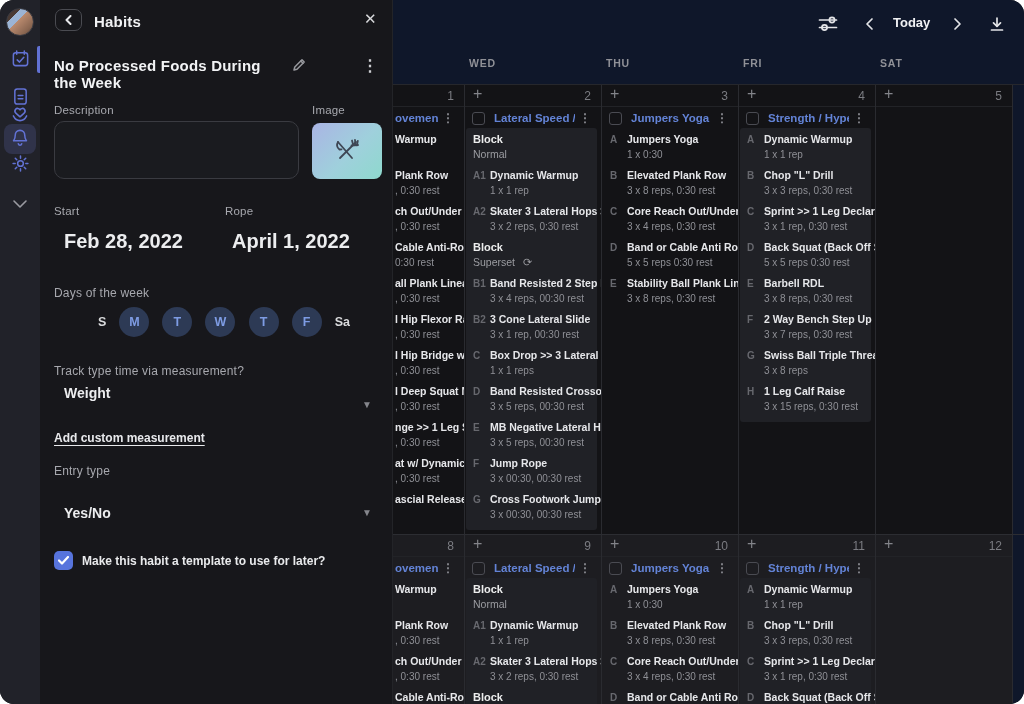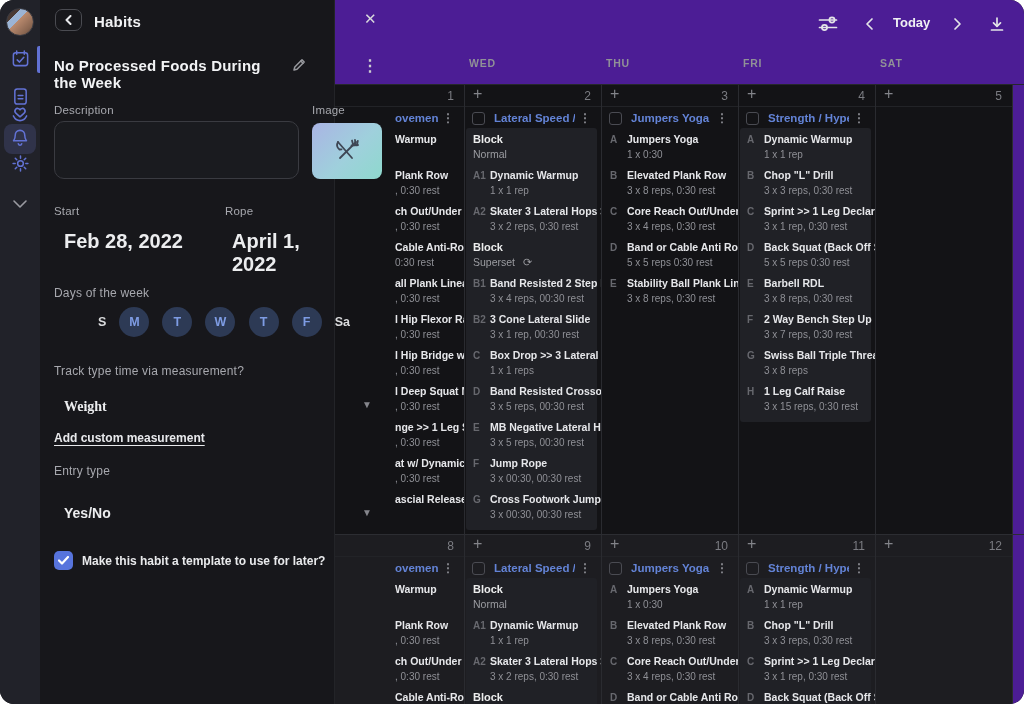--- a/index.html
+++ b/index.html
@@ -12,21 +12,21 @@
     background:linear-gradient(135deg,#4a3a33 0%,#4a3a33 26%,#9cb4d4 26%,#9cb4d4 44%,#b98a6e 44%,#8b6752 78%,#5a4337 100%);
     border:1px solid #3a3b42;}
   .nav-item{position:absolute;left:0;width:40px;height:30px;display:flex;align-items:center;justify-content:center;}
   .nav-item svg{stroke:#6272d4;fill:none;stroke-width:1.6;stroke-linecap:round;stroke-linejoin:round;}
   .nav-hl{position:absolute;left:4px;right:4px;top:0;bottom:0;background:#30334a;border-radius:8px;}
   .nav-item .ic{position:relative;}
   .active-bar{position:absolute;right:0;top:46px;width:3px;height:27px;background:#6272d4;border-radius:2px 0 0 2px;}
   .nav-chevron svg{stroke:#9a9ba1;}
 
   
-  .panel{position:absolute;left:40px;top:0;bottom:0;width:295px;background:#17171b;z-index:30;border-right:1px solid #232428;}
+  .panel{position:absolute;left:40px;top:0;bottom:0;width:353px;background:#17171b;z-index:30;border-right:1px solid #232428;}
   .p-abs{position:absolute;}
   .back-btn{left:15px;top:9px;width:27px;height:22px;border:1.5px solid #4a4b51;border-radius:7px;display:flex;align-items:center;justify-content:center;background:transparent;}
   .back-btn svg{stroke:#e8e9ec;stroke-width:2;fill:none;stroke-linecap:round;stroke-linejoin:round;}
   .panel-title{left:54px;top:13px;color:#f1f2f4;font-size:15px;font-weight:700;letter-spacing:.2px;}
   .close-x{left:324px;top:10px;color:#d8d9dc;font-size:15px;cursor:default;}
   .habit-title{left:14px;top:57px;color:#f2f3f5;font-size:15px;font-weight:700;letter-spacing:.2px;max-width:230px;}
   .pencil{left:252px;top:58px;}
   .pencil svg{stroke:#97989d;fill:none;stroke-width:1.5;stroke-linecap:round;stroke-linejoin:round;}
   .kebab{color:#cbccd0;font-size:15px;font-weight:700;letter-spacing:0;line-height:1;}
   .panel-kebab{left:322px;top:58px;font-size:16px;}
@@ -41,33 +41,33 @@
   .date-value{color:#ecedef;font-size:20px;font-weight:600;}
   .start-value{left:24px;top:230px;}
   .end-value{left:192px;top:230px;}
   .days-label{left:14px;top:286px;font-size:12px;}
   .days-row{left:58px;top:306px;width:252px;height:32px;display:flex;align-items:center;justify-content:space-between;}
   .day-pill{width:30px;height:30px;border-radius:50%;display:flex;align-items:center;justify-content:center;font-size:12.5px;font-weight:700;}
   .day-on{background:#2d3a55;color:#7e9ce4;}
   .day-off{background:transparent;color:#d9dadc;width:auto;}
   .track-label{left:14px;top:364px;font-size:12px;}
   .select-value{color:#ecedef;font-size:14px;font-weight:600;}
-  .weight-value{left:24px;top:399px;font-family:Liberation Serif, serif;}
+  .weight-value{left:24px;top:385px;}
   .select-chev{color:#85868c;font-size:10px;}
   .chev1{left:322px;top:399px;}
   .chev2{left:322px;top:507px;}
   .add-link{left:14px;top:431px;color:#e8e9ec;font-size:12px;font-weight:600;text-decoration:underline;text-underline-offset:3px;}
   .entry-label{left:14px;top:464px;font-size:12px;}
   .entry-value{left:24px;top:505px;}
   .tmpl-check{left:14px;top:551px;width:19px;height:19px;background:#5774dd;border-radius:5px;display:flex;align-items:center;justify-content:center;}
   .tmpl-check svg{stroke:#fff;stroke-width:2.2;fill:none;stroke-linecap:round;stroke-linejoin:round;}
   .tmpl-label{left:42px;top:554px;color:#e9eaec;font-size:12px;font-weight:600;}
 
   
-  .calendar{position:absolute;left:40px;top:0;right:0;bottom:0;background:#4c1d95;z-index:10;}
+  .calendar{position:absolute;left:40px;top:0;right:0;bottom:0;background:#0f172a;z-index:10;}
   .toolbar-ic{position:absolute;top:13px;display:flex;align-items:center;justify-content:center;width:22px;height:22px;}
   .toolbar-ic svg{stroke:#e3e4e7;fill:none;stroke-width:1.7;stroke-linecap:round;stroke-linejoin:round;}
   .today-btn{position:absolute;top:15px;left:853px;color:#f0f1f3;font-size:13px;font-weight:600;}
   .dow{position:absolute;top:57px;color:#909197;font-size:10.5px;font-weight:700;letter-spacing:.8px;}
   .cal-row{position:absolute;left:0;width:972px;overflow:hidden;}
   .row-w1{top:84px;height:450px;background:#131316;}
   .row-w2{top:534px;height:170px;background:#1d1d21;}
   .vline{position:absolute;top:84px;bottom:0;width:1px;background:#2a2b30;z-index:12;}
   .hline{position:absolute;left:0;right:0;height:1px;background:#26272c;z-index:12;}
   .barline{position:absolute;left:0;width:972px;height:1px;background:#222327;z-index:12;}

